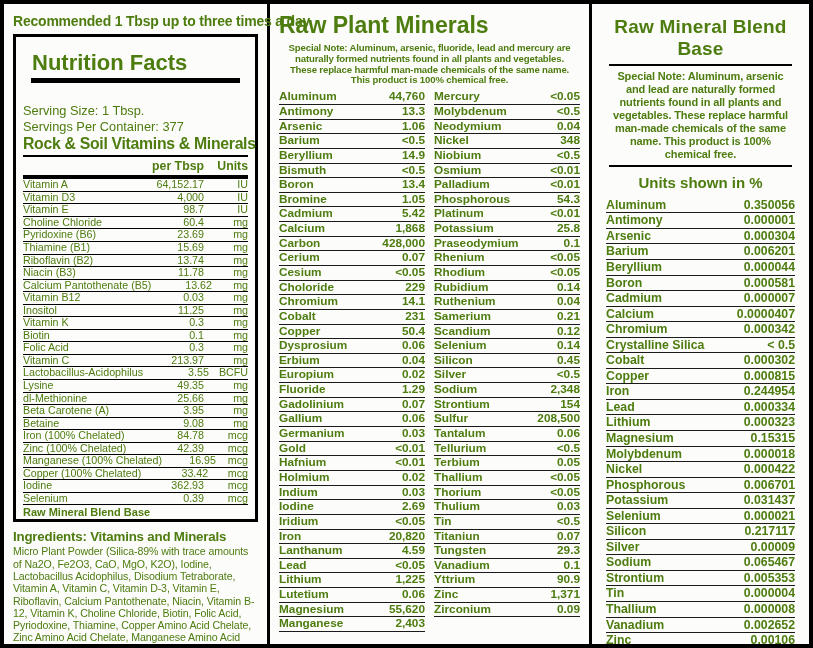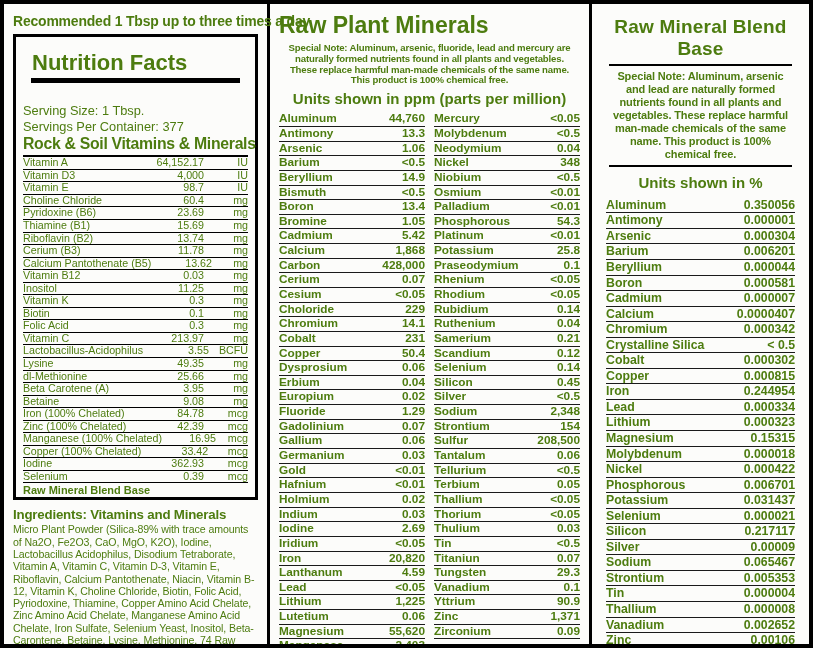--- a/index.html
+++ b/index.html
@@ -67,20 +67,25 @@
   <section class="panel left">
     <h1 class="headline">Recommended 1 Tbsp up to three times a day.</h1>
 
     <div class="nf-box">
       <h2 class="nf-title">Nutrition Facts</h2>
       <div class="nf-serving">
         <div>Serving Size: 1 Tbsp.</div>
         <div>Servings Per Container: 377</div>
       </div>
       <h3 class="rock-title">Rock &amp; Soil Vitamins &amp; Minerals</h3>
+      <div class="nf-header">
+        <span class="name"></span>
+        <span class="col-amt">per Tbsp</span>
+        <span class="col-unit">Units</span>
+      </div>
       <div class="nf-rows">
 
           <div class="nf-row">
             <span class="name">Vitamin A</span>
             <span class="col-amt">64,152.17</span>
             <span class="col-unit">IU</span>
           </div>
 
           <div class="nf-row">
             <span class="name">Vitamin D3</span>
@@ -112,21 +117,21 @@
             <span class="col-unit">mg</span>
           </div>
 
           <div class="nf-row">
             <span class="name">Riboflavin (B2)</span>
             <span class="col-amt">13.74</span>
             <span class="col-unit">mg</span>
           </div>
 
           <div class="nf-row">
-            <span class="name">Cerium (B3)</span>
+            <span class="name">Niacin (B3)</span>
             <span class="col-amt">11.78</span>
             <span class="col-unit">mg</span>
           </div>
 
           <div class="nf-row">
             <span class="name">Calcium Pantothenate (B5)</span>
             <span class="col-amt">13.62</span>
             <span class="col-unit">mg</span>
           </div>
 
@@ -237,21 +242,20 @@
 
     <div class="ingredients">
       <h3>Ingredients: Vitamins and Minerals</h3>
       <p>Micro Plant Powder (Silica-89% with trace amounts of Na2O, Fe2O3, CaO, MgO, K2O), Iodine, Lactobacillus Acidophilus, Disodium Tetraborate, Vitamin A, Vitamin C, Vitamin D-3, Vitamin E, Riboflavin, Calcium Pantothenate, Niacin, Vitamin B-12, Vitamin K, Choline Chloride, Biotin, Folic Acid, Pyriodoxine, Thiamine, Copper Amino Acid Chelate, Zinc Amino Acid Chelate, Manganese Amino Acid Chelate, Iron Sulfate, Selenium Yeast, Inositol, Beta-Carontene, Betaine, Lysine, Methionine, 74 Raw Plant Minerals</p>
     </div>
   </section>
 
   <section class="panel middle">
     <h2 class="mid-title">Raw Plant Minerals</h2>
     <p class="note">Special Note: Aluminum, arsenic, fluoride, lead and mercury are naturally formed nutrients found in all plants and vegetables. These replace harmful man-made chemicals of the same name. This product is 100% chemical free.</p>
-    <h3 class="units-label">Units shown in ppm (parts per million)</h3>
     <div class="cols">
       <div class="mineral-col">
 
           <div class="m-row">
             <span class="name">Aluminum</span>
             <span class="val">44,760</span>
           </div>
 
           <div class="m-row">
             <span class="name">Antimony</span>

